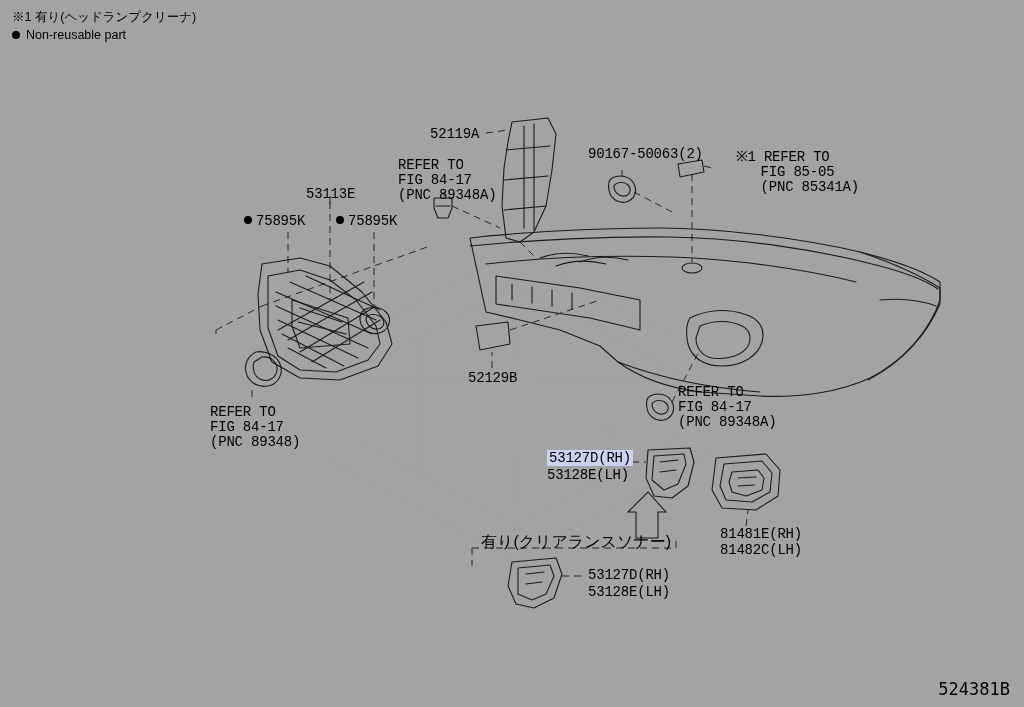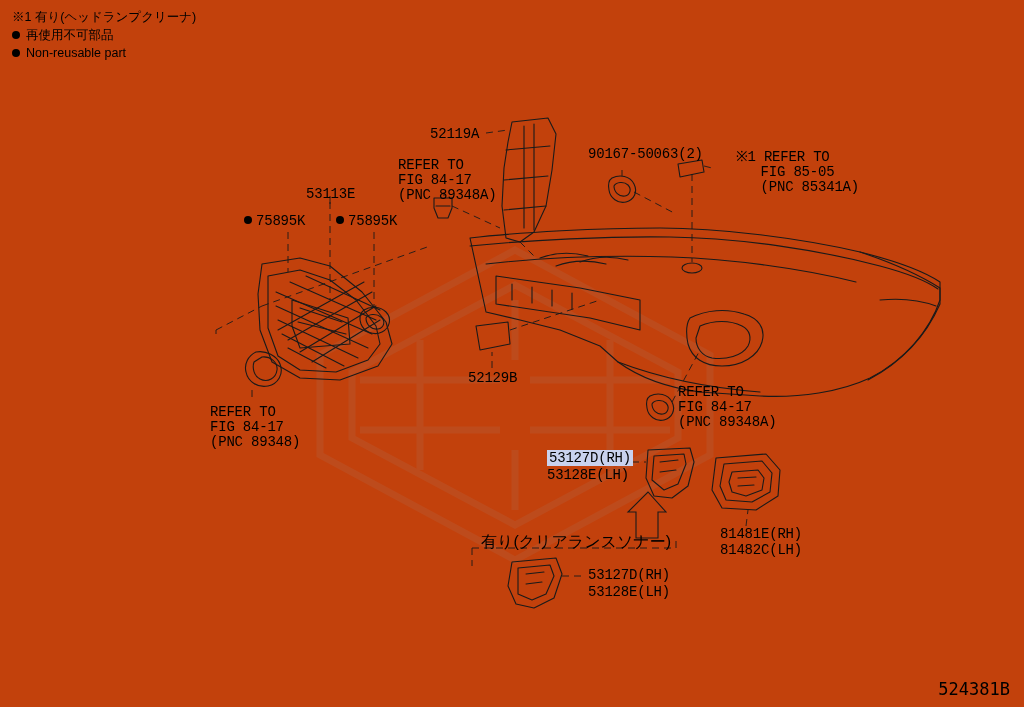--- a/index.html
+++ b/index.html
@@ -4,21 +4,21 @@
 <style>
   html, body {
     margin: 0;
     padding: 0;
     background: #ffffff;
   }
   #page {
     position: relative;
     width: 1024px;
     height: 707px;
-    background: #c2410c;
+    background: #a3a3a3;
     overflow: hidden;
     font-family: "Liberation Sans", sans-serif;
     color: #000000;
   }
   .legend {
     position: absolute;
     left: 12px;
     top: 8px;
     font-size: 12.5px;
     line-height: 18px;
@@ -90,23 +90,20 @@
   }
 </style>
 </head>
 <body>
 
 <div id="page">
 
   <div class="legend">
     <div class="row">※1 有り(ヘッドランプクリーナ)</div>
     <div class="row">
-      <span class="dot"></span><span>再使用不可部品</span>
-    </div>
-    <div class="row">
       <span class="dot"></span><span>Non-reusable part</span>
     </div>
   </div>
 
   <svg class="wm" viewBox="0 0 430 330">
     <g fill="none" stroke="#9aa0a6" stroke-width="7">
       <path d="M215 10 L410 115 L410 215 L215 320 L20 215 L20 115 Z"></path>
       <path d="M215 45 L378 132 L378 198 L215 285 L52 198 L52 132 Z"></path>
       <path d="M60 140 L200 140 M230 140 L370 140"></path>
       <path d="M60 190 L200 190 M230 190 L370 190"></path>

